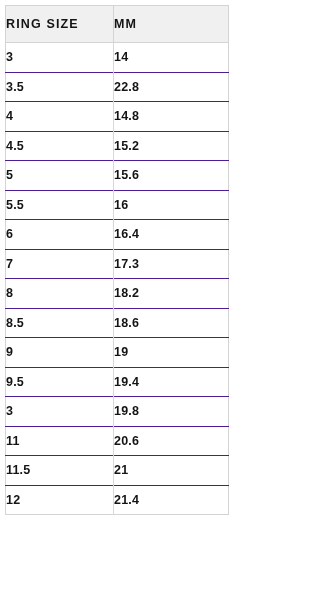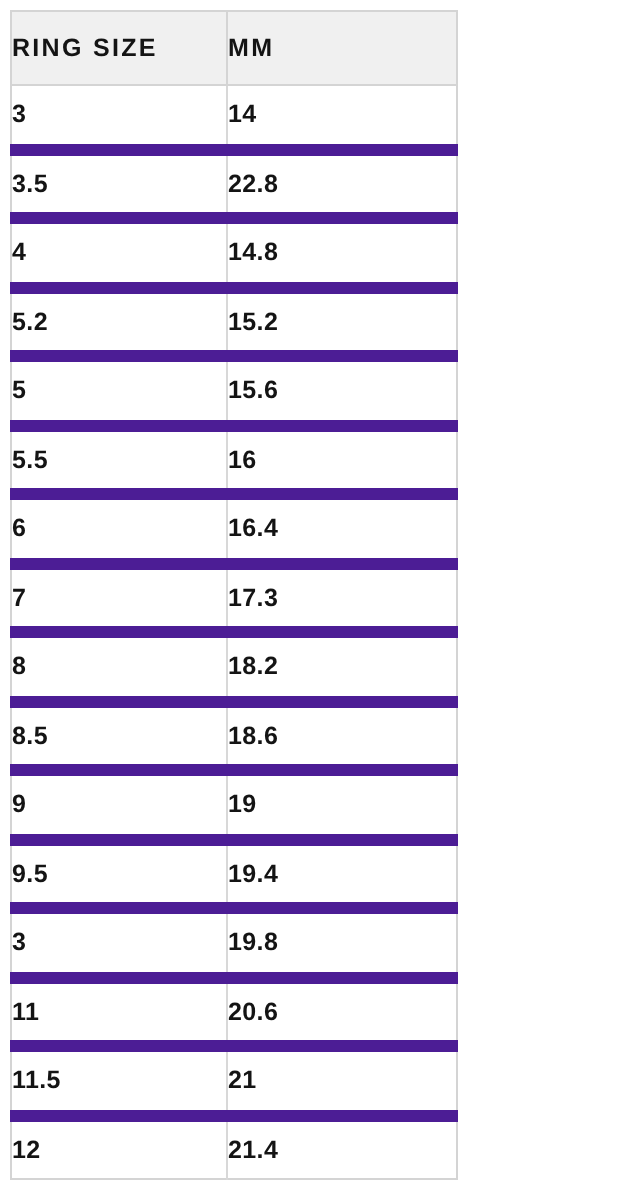--- a/index.html
+++ b/index.html
@@ -52,21 +52,21 @@
   #size-chart thead th:last-child {
     border-right: none;
   }
 
   
   #size-chart tbody td {
     height: 28.5px;
     background: #ffffff;
     font-size: 12.5px;
     letter-spacing: 0.2px;
-    border-top: 6px solid #4c1d95;
+    border-top: 1px solid #4c1d95;
     border-right: 1px solid #d8d8d8;
   }
   #size-chart tbody td:last-child {
     border-right: none;
   }
   #size-chart tbody tr:first-child td {
     border-top: none;
   }
 </style>
 </head>
@@ -90,21 +90,21 @@
       </tr>
       <tr>
         <td>3.5</td>
         <td>22.8</td>
       </tr>
       <tr>
         <td>4</td>
         <td>14.8</td>
       </tr>
       <tr>
-        <td>5.2</td>
+        <td>4.5</td>
         <td>15.2</td>
       </tr>
       <tr>
         <td>5</td>
         <td>15.6</td>
       </tr>
       <tr>
         <td>5.5</td>
         <td>16</td>
       </tr>

